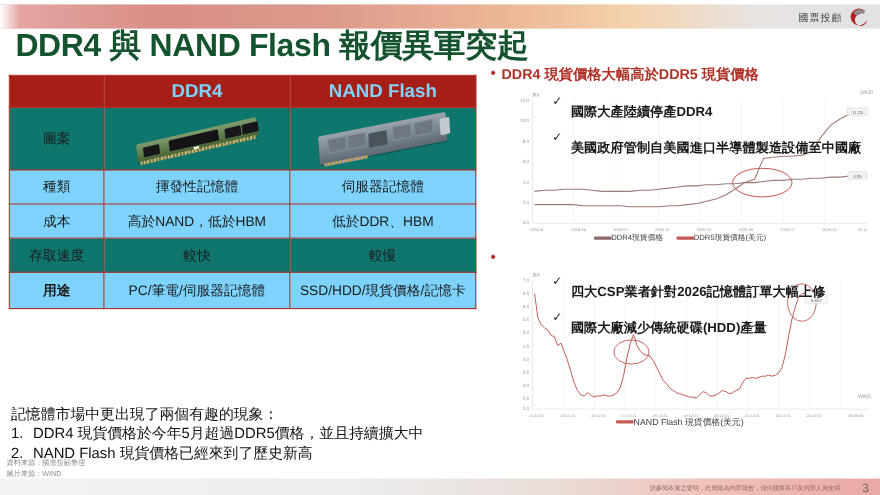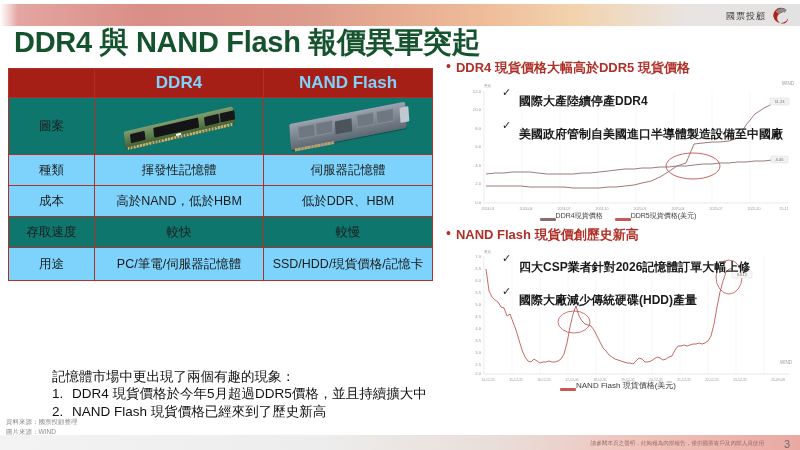--- a/index.html
+++ b/index.html
@@ -43,21 +43,21 @@
     background:#a61f16;color:#7dd3fc;font-size:17px;font-weight:bold;height:24px;
   }
   table.cmp thead th.blank{background:#a61f16;}
   tr.pink td{background:#7dd3fc;}
   tr.white td{background:#0f766e;}
   td.rowhead{font-size:13px;}
   tr.r-img td{height:52px;}
   tr.r-type td,tr.r-cat td,tr.r-cost td,tr.r-speed td{height:26px;}
   tr.r-use td{height:28px;font-weight:normal;font-size:12.5px;}
   tr.r-comp td{height:28px;font-weight:bold;font-size:13.5px;}
-  td.rowhead.bold{font-weight:normal;}
+  td.rowhead.bold{font-weight:bold;}
 
   
   .dimm{
     width:112px;height:30px;margin:0 auto;position:relative;
     transform:rotate(-13deg) skewX(-6deg);
   }
   .dimm .pcb{position:absolute;left:0;top:8px;width:112px;height:17px;
     background:linear-gradient(180deg,#7f9d6e 0%,#5d7c4c 55%,#44602f 100%);
     border-radius:2px;box-shadow:0 1px 1px rgba(0,0,0,.35);}
   .dimm .chip{position:absolute;top:12px;width:15px;height:9px;background:#17171a;border-radius:1px;}
@@ -73,21 +73,21 @@
   .ssd .pcb{position:absolute;left:0;top:4px;width:118px;height:26px;
     background:linear-gradient(180deg,#9aa3ae 0%,#7d8792 48%,#5e6872 100%);
     border-radius:2px;box-shadow:0 1px 1px rgba(0,0,0,.35);}
   .ssd .nand{position:absolute;background:#6f7881;border:1px solid #858e98;border-radius:1px;}
   .ssd .ctrl{position:absolute;left:46px;top:10px;width:17px;height:13px;background:#4b535b;border-radius:1px;}
   .ssd .conn{position:absolute;right:-3px;top:9px;width:9px;height:15px;background:#c2c8cf;border-radius:1px;}
   .ssd .gold{position:absolute;left:4px;bottom:2px;width:40px;height:3px;
     background:repeating-linear-gradient(90deg,#c9a24e 0 1.8px,#8b929b 1.8px 3.4px);}
 
   
-  .summary{position:absolute;left:10px;top:368px;width:420px;color:#111;margin-left:42px;}
+  .summary{position:absolute;left:10px;top:368px;width:420px;color:#111;}
   .summary .line{font-size:13.5px;line-height:1.28;white-space:nowrap;}
   .summary .num{display:inline-block;width:20px;}
 
   
   .srcbox{position:absolute;left:6px;top:417px;font-size:6.5px;color:#8b8b8b;line-height:1.55;}
 
   
   .botbar{position:absolute;left:0;bottom:0;width:800px;height:15px;
     background:linear-gradient(90deg,#f3f3f3 0%,#ededed 40%,#e9ded9 62%,#efc3bb 80%,#e9a9a2 100%);}
   .disclaimer{position:absolute;right:36px;bottom:2px;font-size:5.6px;color:#9a6a66;white-space:nowrap;}
@@ -100,21 +100,21 @@
   .bullet-dot{color:#b03028;font-size:14px;line-height:13px;}
   .bullet-title{color:#b03028;font-size:13px;font-weight:bold;line-height:15px;white-space:nowrap;}
   .chk-list{margin:0 0 0 34px;}
   .chk-row{display:flex;align-items:center;gap:8px;line-height:15px;}
   .chk{color:#222;font-size:11px;width:9px;}
   .chk-txt{font-size:12px;font-weight:bold;color:#1a1a1a;white-space:nowrap;margin-top:18px;}
 
   .chart-block{position:relative;}
   .chart-svg{display:block;}
   .legend{display:flex;justify-content:center;align-items:center;gap:12px;margin-top:-1px;}
-  .leg-item{display:flex;align-items:flex-end;gap:0;}
+  .leg-item{display:flex;align-items:center;gap:0;}
   .leg-swatch{width:16px;height:3px;border-radius:1px;}
   .leg-label{font-size:7px;color:#3c3c3c;white-space:nowrap;}
   .wind-tag{position:absolute;right:2px;font-size:4.5px;color:#9b9b9b;}
 </style>
 </head>
 <body>
 
 <div class="slide">
 
   <div class="topbar"></div>
@@ -290,21 +290,20 @@
         <span class="leg-label">DDR4現貨價格</span>
       </div>
       <div class="leg-item">
         <span class="leg-swatch" style="background:#c65a55"></span>
         <span class="leg-label">DDR5現貨價格(美元)</span>
       </div>
     </div>
 
     <div class="bullet-head" style="margin-top:6px;">
       <span class="bullet-dot">•</span>
-      <span class="bullet-title">NAND Flash 現貨價創歷史新高</span>
     </div>
     <div class="chart-block">
       <svg class="chart-svg" width="356" height="152" viewBox="0 0 356 152">
         <g stroke="#dcdcdc" stroke-width="0.6">
           <line x1="44" y1="12" x2="44" y2="130"></line>
           <line x1="44" y1="130" x2="350" y2="130"></line>
         </g>
         <g stroke="#ededed" stroke-width="0.5">
           <line x1="72" y1="12" x2="72" y2="130"></line>
           <line x1="100" y1="12" x2="100" y2="130"></line>

